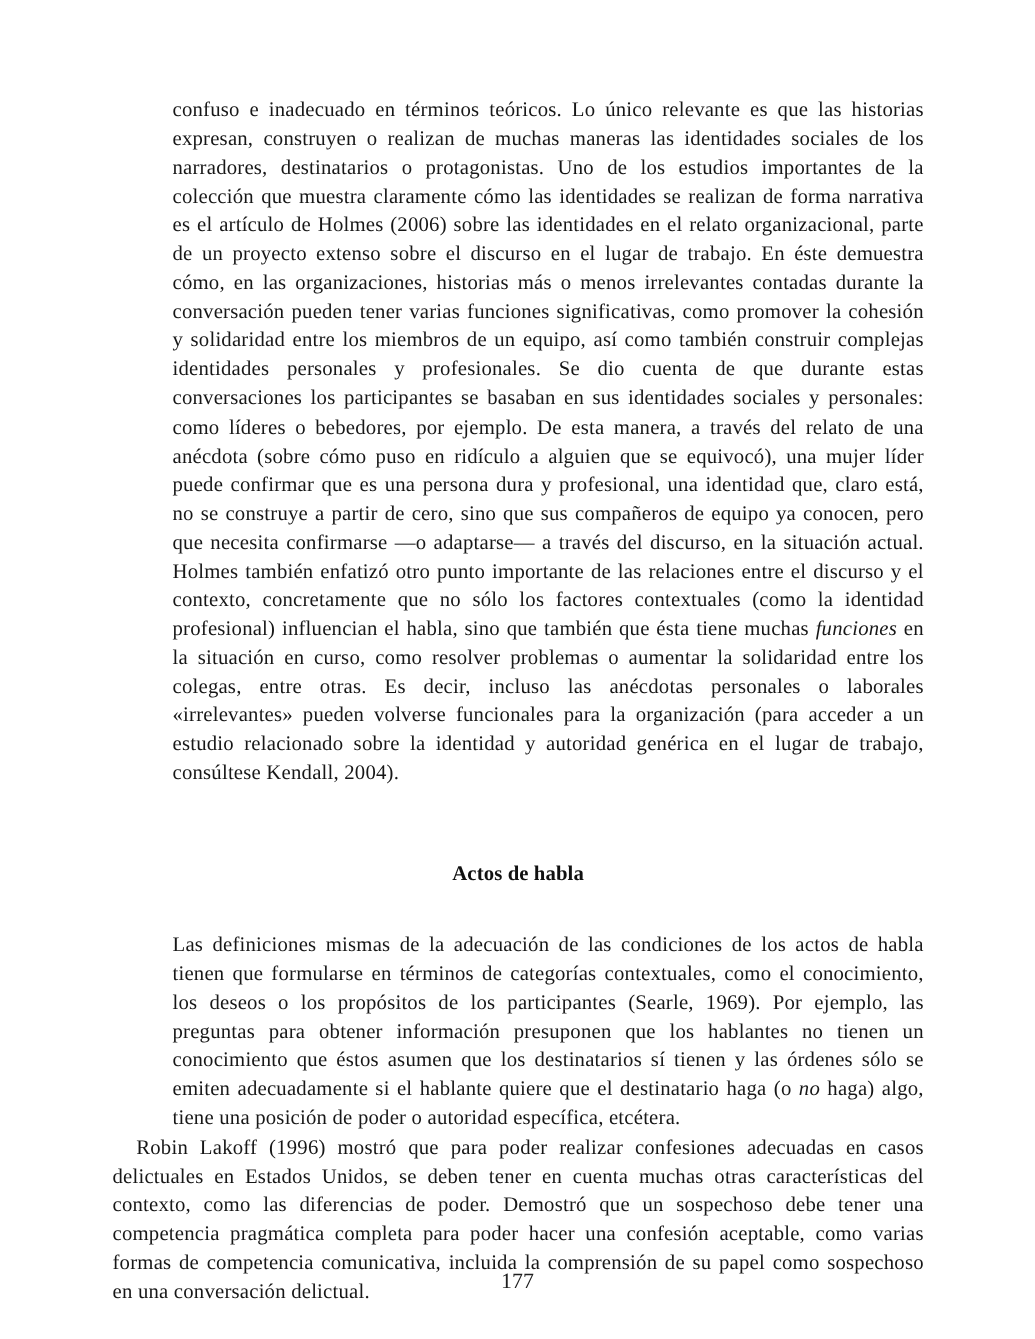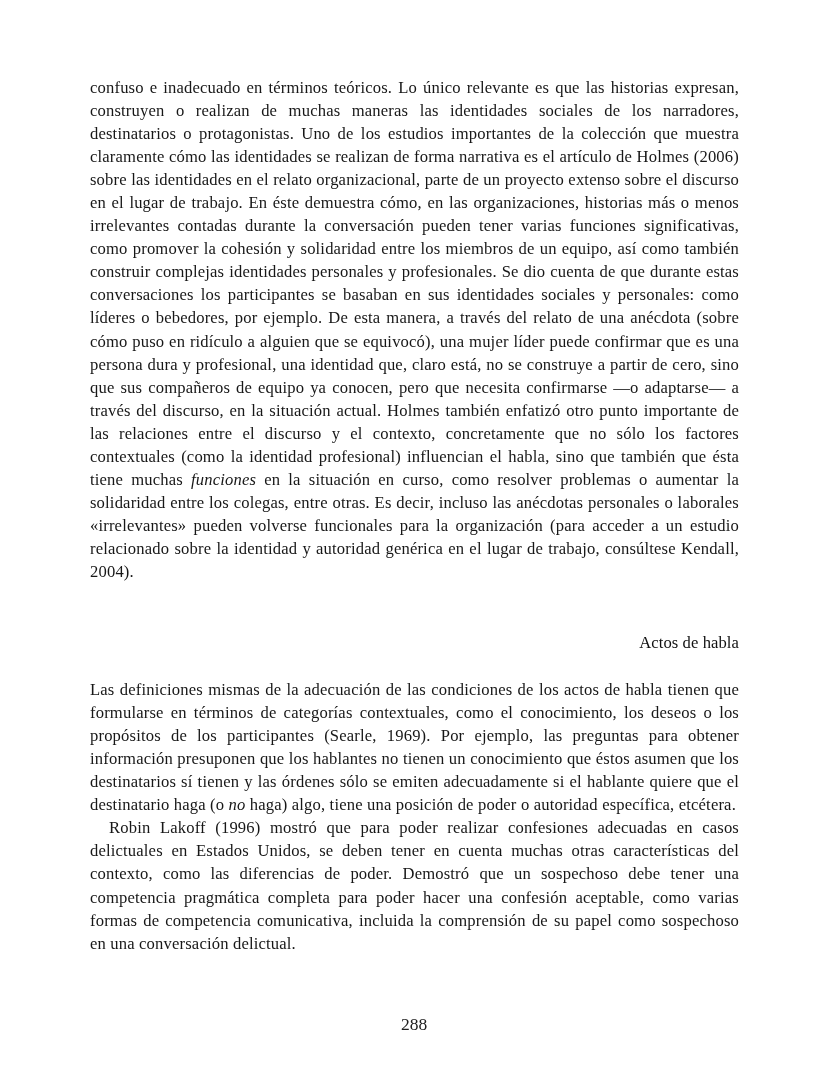--- a/index.html
+++ b/index.html
@@ -33,30 +33,31 @@
     font-size: 16.6px;
     line-height: 23.05px;
     text-align: justify;
     text-justify: inter-word;
     hyphens: none;
     color: #171717;
     letter-spacing: 0.01em;
   }
   p.flush {
     text-indent: 0;
+    margin-left: 48px;
   }
   p.indented {
     text-indent: 19px;
   }
   .section-heading {
-    margin: 0;
+    margin: 10px;
     font-size: 16.6px;
     line-height: 23.05px;
-    font-weight: normal;
-    text-align: right;
+    font-weight: bold;
+    text-align: center;
     color: #111111;
     letter-spacing: 0.005em;
   }
   .gap-after-par {
     height: 48px;
   }
   .gap-after-heading {
     height: 24px;
   }
   em.emph {
@@ -88,15 +89,15 @@
 
     <div class="gap-after-heading"></div>
 
     <p class="body-par flush">Las definiciones mismas de la adecuación de las condiciones de los actos de habla tienen que formularse en términos de categorías contextuales, como el conocimiento, los deseos o los propósitos de los participantes (Searle, 1969). Por ejemplo, las preguntas para obtener información presuponen que los hablantes no tienen un conocimiento que éstos asumen que los destinatarios sí tienen y las órdenes sólo se emiten adecuadamente si el hablante quiere que el destinatario haga (o <em class="emph">no</em> haga) algo, tiene una posición de poder o autoridad específica, etcétera.</p>
 
     <p class="body-par indented">Robin Lakoff (1996) mostró que para poder realizar confesiones adecuadas en casos delictuales en Estados Unidos, se deben tener en cuenta muchas otras características del contexto, como las diferencias de poder. Demostró que un sospechoso debe tener una competencia pragmática completa para poder hacer una confesión aceptable, como varias formas de competencia comunicativa, incluida la comprensión de su papel como sospechoso en una conversación delictual.</p>
 
 
   </div>
 
-  <div class="folio">288</div>
+  <div class="folio">177</div>
 
 </div>
 
 </body></html>

